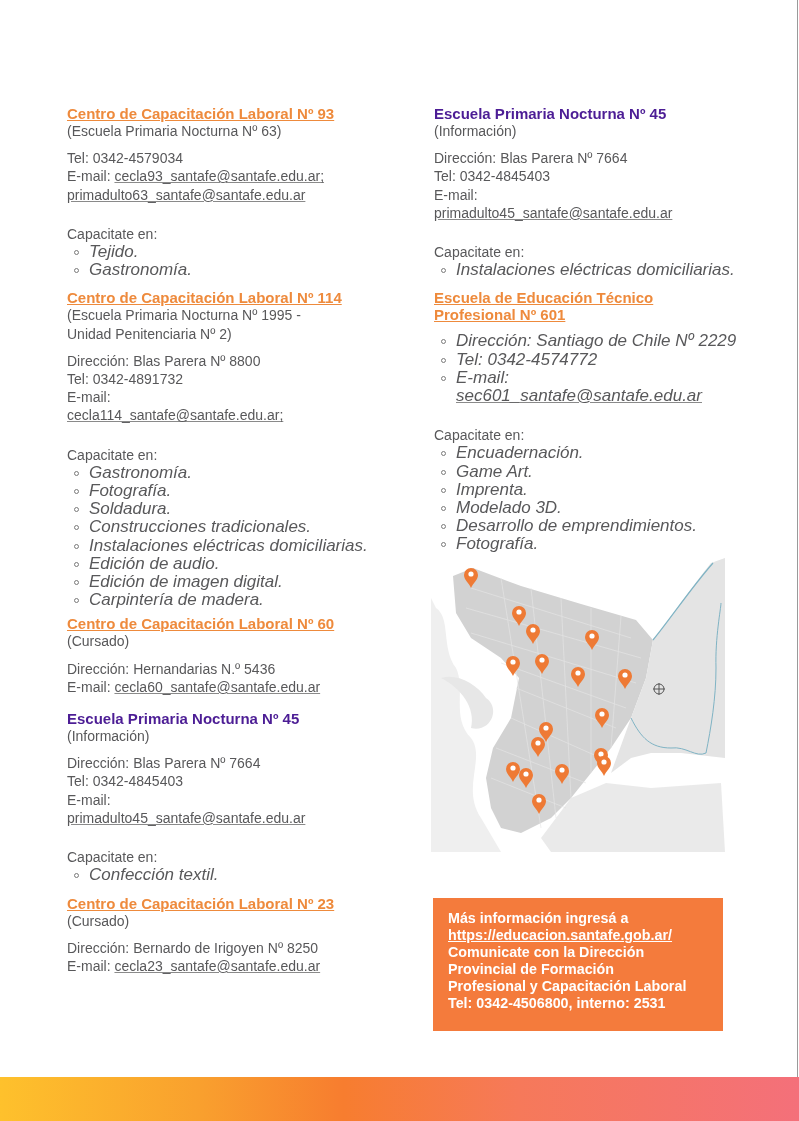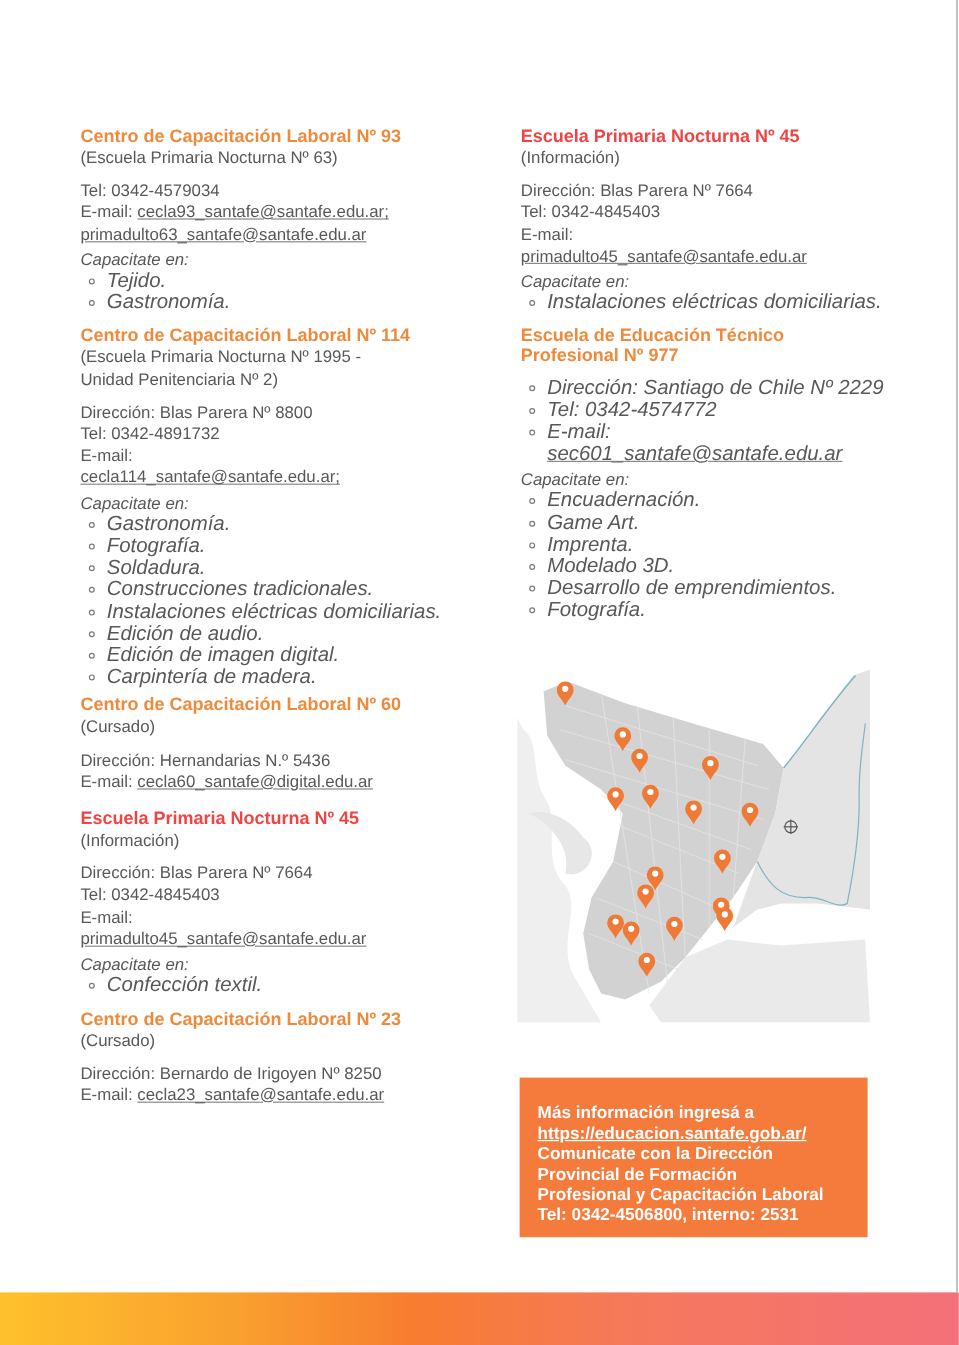--- a/index.html
+++ b/index.html
@@ -8,39 +8,39 @@
     background: #ffffff;
     font-family: "Liberation Sans", "DejaVu Sans", sans-serif;
     color: #58585a;
   }
   .edge-line { position: absolute; right: 1px; top: 0; width: 1px; height: 1077px; background: #9a9a9a; }
   .col { position: absolute; top: 105px; width: 320px; }
   .col.left { left: 67px; }
   .col.right { left: 434px; }
   .block { margin-bottom: 6px; }
   .title { font-weight: bold; font-size: 15px; line-height: 17px; margin: 0; }
-  .title.orange { color: #ee8a3c; }
-  .title.gray { color: #ef4444; }
+  .title.orange { color: #ee8a3c; text-decoration: underline; }
+  .title.gray { color: #4c1d95; }
   .line { font-size: 14px; line-height: 18.2px; white-space: nowrap; }
   .sub { margin-bottom: 9px; }
-  .cap { font-style: italic; margin-top: 3px; }
+  .cap { margin-top: 21px; }
   a.mail { color: #58585a; text-decoration: underline; text-decoration-color: #8a8a8a; }
   ul.items { list-style: none; margin: 0; padding: 0; }
   ul.items li { position: relative; padding-left: 22px; font-size: 17px; line-height: 18.2px; white-space: nowrap; font-style: italic; }
   ul.items li .bullet {
     position: absolute; left: 7px; top: 7px; width: 3px; height: 3px;
     border: 1px solid #7a7a7a; border-radius: 50%;
   }
   .map {
     position: absolute; left: 431px; top: 558px; width: 294px; height: 294px;
   }
   .info-box {
     position: absolute; left: 433px; top: 898px; width: 290px; height: 133px;
     background: #f47b3c; color: #ffffff; box-sizing: border-box;
-    padding: 22px 10px 0 15px;
+    padding: 12px 10px 0 15px;
   }
   .info-box .l { font-weight: bold; font-size: 14.3px; line-height: 17px; white-space: nowrap; }
   .info-box a { color: #ffffff; text-decoration: underline; }
   .footer-bar {
     position: absolute; left: 0; top: 1077px; width: 799px; height: 44px;
     background: linear-gradient(90deg, #fec12c 0%, #f9a02e 25%, #f77d2f 43%, #f6795a 65%, #f4707a 100%);
   }
 </style>
 </head>
 <body>
@@ -80,21 +80,21 @@
       <li><span class="bullet"></span><span>Edición de audio.</span></li>
       <li><span class="bullet"></span><span>Edición de imagen digital.</span></li>
       <li><span class="bullet"></span><span>Carpintería de madera.</span></li>
     </ul>
   </div>
 
   <div class="block" style="margin-top:4px">
     <div class="title orange">Centro de Capacitación Laboral Nº 60</div>
     <div class="line sub">(Cursado)</div>
     <div class="line">Dirección: Hernandarias N.º 5436</div>
-    <div class="line"><span>E-mail:</span> <a class="mail" href="#">cecla60_santafe@digital.edu.ar</a></div>
+    <div class="line"><span>E-mail:</span> <a class="mail" href="#">cecla60_santafe@santafe.edu.ar</a></div>
   </div>
 
   <div class="block" style="margin-top:14px">
     <div class="title gray">Escuela Primaria Nocturna Nº 45</div>
     <div class="line sub">(Información)</div>
     <div class="line">Dirección: Blas Parera Nº 7664</div>
     <div class="line">Tel: 0342-4845403</div>
     <div class="line">E-mail:</div>
     <div class="line"><a class="mail" href="#">primadulto45_santafe@santafe.edu.ar</a></div>
     <div class="line cap">Capacitate en:</div>
@@ -121,21 +121,21 @@
     <div class="line">E-mail:</div>
     <div class="line"><a class="mail" href="#">primadulto45_santafe@santafe.edu.ar</a></div>
     <div class="line cap">Capacitate en:</div>
     <ul class="items">
       <li><span class="bullet"></span><span>Instalaciones eléctricas domiciliarias.</span></li>
     </ul>
   </div>
 
   <div class="block" style="margin-top:10px">
     <div class="title orange">Escuela de Educación Técnico</div>
-    <div class="title orange" style="margin-bottom:9px">Profesional Nº 977</div>
+    <div class="title orange" style="margin-bottom:9px">Profesional Nº 601</div>
     <ul class="items">
       <li><span class="bullet"></span><span>Dirección: Santiago de Chile Nº 2229</span></li>
       <li><span class="bullet"></span><span>Tel: 0342-4574772</span></li>
       <li><span class="bullet"></span><span>E-mail:</span></li>
       <li><a class="mail" href="#">sec601_santafe@santafe.edu.ar</a></li>
     </ul>
     <div class="line cap">Capacitate en:</div>
     <ul class="items">
       <li><span class="bullet"></span><span>Encuadernación.</span></li>
       <li><span class="bullet"></span><span>Game Art.</span></li>

